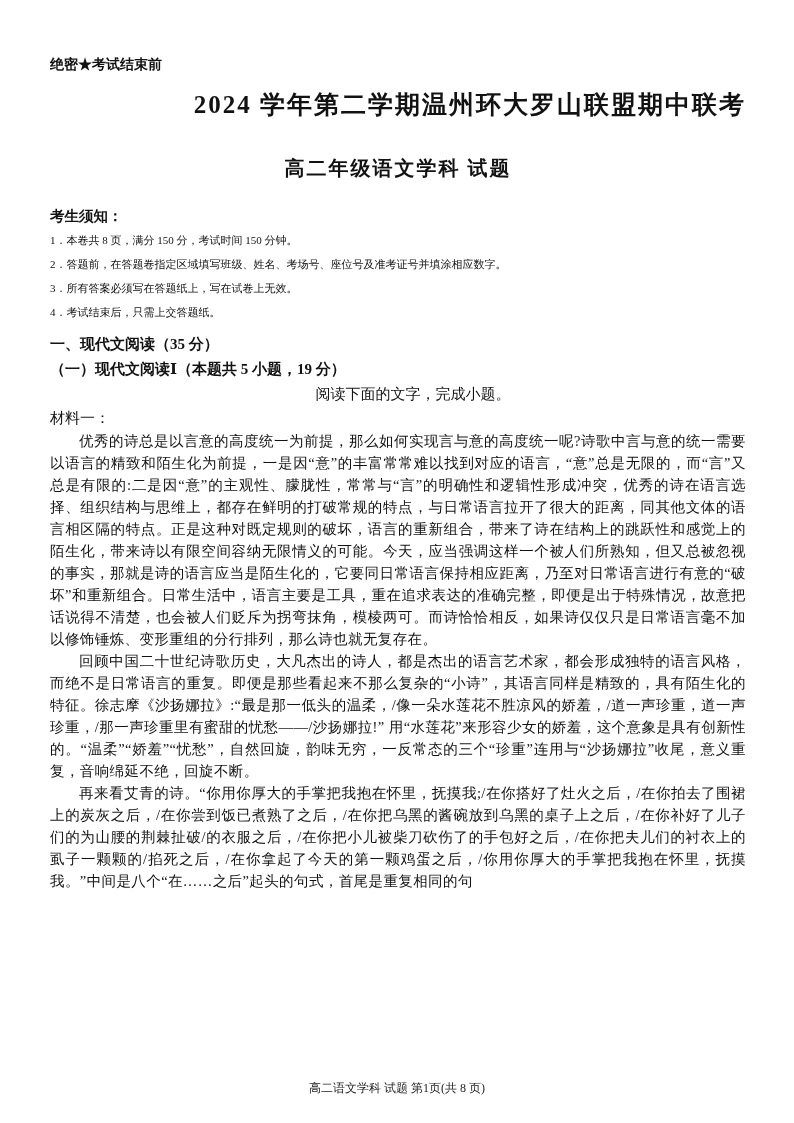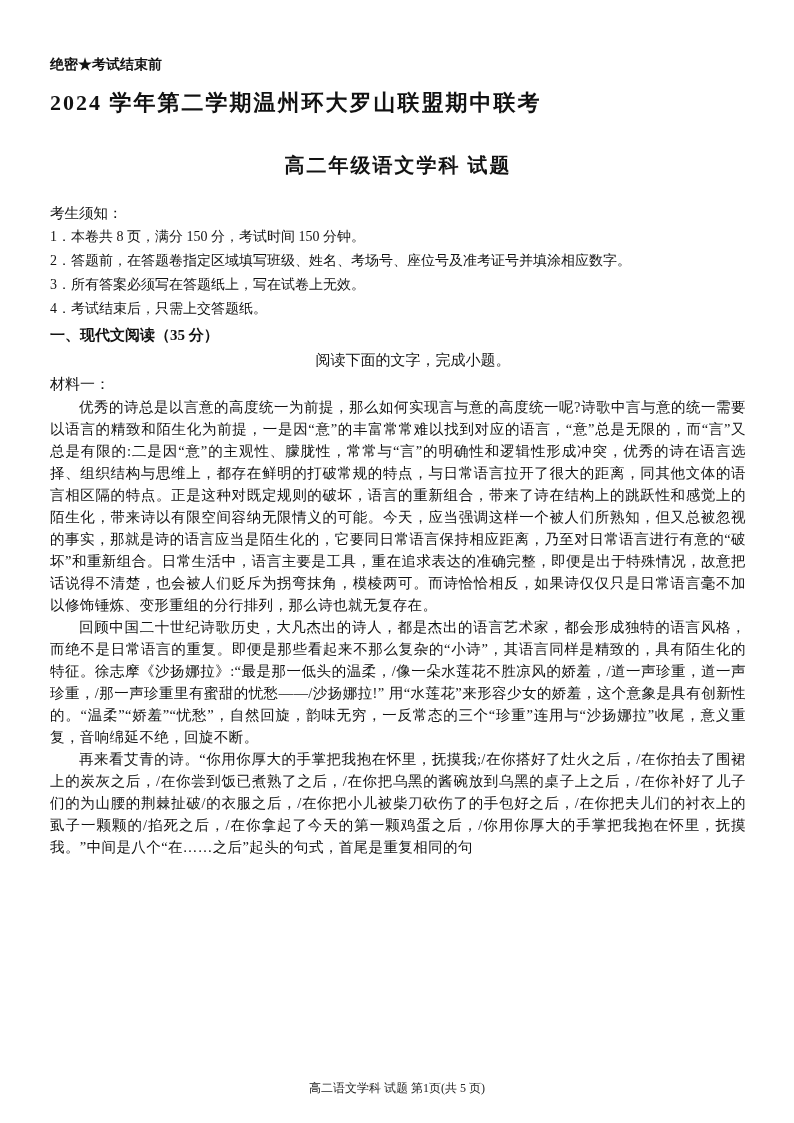--- a/index.html
+++ b/index.html
@@ -14,49 +14,49 @@
     font-family: "Liberation Serif", "DejaVu Serif", serif;
     padding: 56px 48px 40px 50px;
     overflow: hidden;
   }
   .classification {
     font-weight: bold;
     font-size: 14px;
     margin-bottom: 14px;
   }
   .title {
-    text-align: left;
-    font-size: 22px;
+    text-align: right;
+    font-size: 25px;
     font-weight: bold;
     letter-spacing: 2px;
     margin: 12px 0 12px 0;
   }
   .subtitle {
     text-align: center;
     font-size: 20px;
     font-weight: bold;
     letter-spacing: 2px;
     margin-bottom: 22px;
     margin-top: 34px;
   }
   .notice-heading {
-    font-weight: normal;
+    font-weight: bold;
     font-size: 14.5px;
     line-height: 24px;
   }
   .notice-item {
-    font-size: 14px;
+    font-size: 11px;
     line-height: 24px;
     text-align: justify;
   }
   .section-heading {
     font-weight: bold;
     font-size: 15px;
     line-height: 25px;
-    margin-top: 2px;
+    margin-top: 8px;
   }
   .sub-heading {
     font-weight: bold;
     font-size: 15px;
     line-height: 25px;
   }
   .instruction {
     font-size: 15px;
     line-height: 24px;
     text-indent: 2em;
@@ -97,27 +97,28 @@
   <div class="notice">
     <div class="notice-heading">考生须知：</div>
     <div class="notice-item">1．本卷共 8 页，满分 150 分，考试时间 150 分钟。</div>
     <div class="notice-item">2．答题前，在答题卷指定区域填写班级、姓名、考场号、座位号及准考证号并填涂相应数字。</div>
     <div class="notice-item">3．所有答案必须写在答题纸上，写在试卷上无效。</div>
     <div class="notice-item">4．考试结束后，只需上交答题纸。</div>
   </div>
 
   <div class="section-heading">一、现代文阅读（35 分）</div>
 
+  <div class="sub-heading">（一）现代文阅读Ⅰ（本题共 5 小题，19 分）</div>
 
   <div class="instruction">阅读下面的文字，完成小题。</div>
 
   <div class="material-label">材料一：</div>
 
 
   <p class="para">优秀的诗总是以言意的高度统一为前提，那么如何实现言与意的高度统一呢?诗歌中言与意的统一需要以语言的精致和陌生化为前提，一是因“意”的丰富常常难以找到对应的语言，“意”总是无限的，而“言”又总是有限的:二是因“意”的主观性、朦胧性，常常与“言”的明确性和逻辑性形成冲突，优秀的诗在语言选择、组织结构与思维上，都存在鲜明的打破常规的特点，与日常语言拉开了很大的距离，同其他文体的语言相区隔的特点。正是这种对既定规则的破坏，语言的重新组合，带来了诗在结构上的跳跃性和感觉上的陌生化，带来诗以有限空间容纳无限情义的可能。今天，应当强调这样一个被人们所熟知，但又总被忽视的事实，那就是诗的语言应当是陌生化的，它要同日常语言保持相应距离，乃至对日常语言进行有意的“破坏”和重新组合。日常生活中，语言主要是工具，重在追求表达的准确完整，即便是出于特殊情况，故意把话说得不清楚，也会被人们贬斥为拐弯抹角，模棱两可。而诗恰恰相反，如果诗仅仅只是日常语言毫不加以修饰锤炼、变形重组的分行排列，那么诗也就无复存在。</p>
 
   <p class="para">回顾中国二十世纪诗歌历史，大凡杰出的诗人，都是杰出的语言艺术家，都会形成独特的语言风格，而绝不是日常语言的重复。即便是那些看起来不那么复杂的“小诗”，其语言同样是精致的，具有陌生化的特征。徐志摩《沙扬娜拉》:“最是那一低头的温柔，/像一朵水莲花不胜凉风的娇羞，/道一声珍重，道一声珍重，/那一声珍重里有蜜甜的忧愁——/沙扬娜拉!” 用“水莲花”来形容少女的娇羞，这个意象是具有创新性的。“温柔”“娇羞”“忧愁”，自然回旋，韵味无穷，一反常态的三个“珍重”连用与“沙扬娜拉”收尾，意义重复，音响绵延不绝，回旋不断。</p>
 
   <p class="para">再来看艾青的诗。“你用你厚大的手掌把我抱在怀里，抚摸我;/在你搭好了灶火之后，/在你拍去了围裙上的炭灰之后，/在你尝到饭已煮熟了之后，/在你把乌黑的酱碗放到乌黑的桌子上之后，/在你补好了儿子们的为山腰的荆棘扯破/的衣服之后，/在你把小儿被柴刀砍伤了的手包好之后，/在你把夫儿们的衬衣上的虱子一颗颗的/掐死之后，/在你拿起了今天的第一颗鸡蛋之后，/你用你厚大的手掌把我抱在怀里，抚摸我。”中间是八个“在……之后”起头的句式，首尾是重复相同的句</p>
 
-  <div class="footer">高二语文学科 试题 第1页(共 5 页)</div>
+  <div class="footer">高二语文学科 试题 第1页(共 8 页)</div>
 
 </div>
 
 </body></html>

